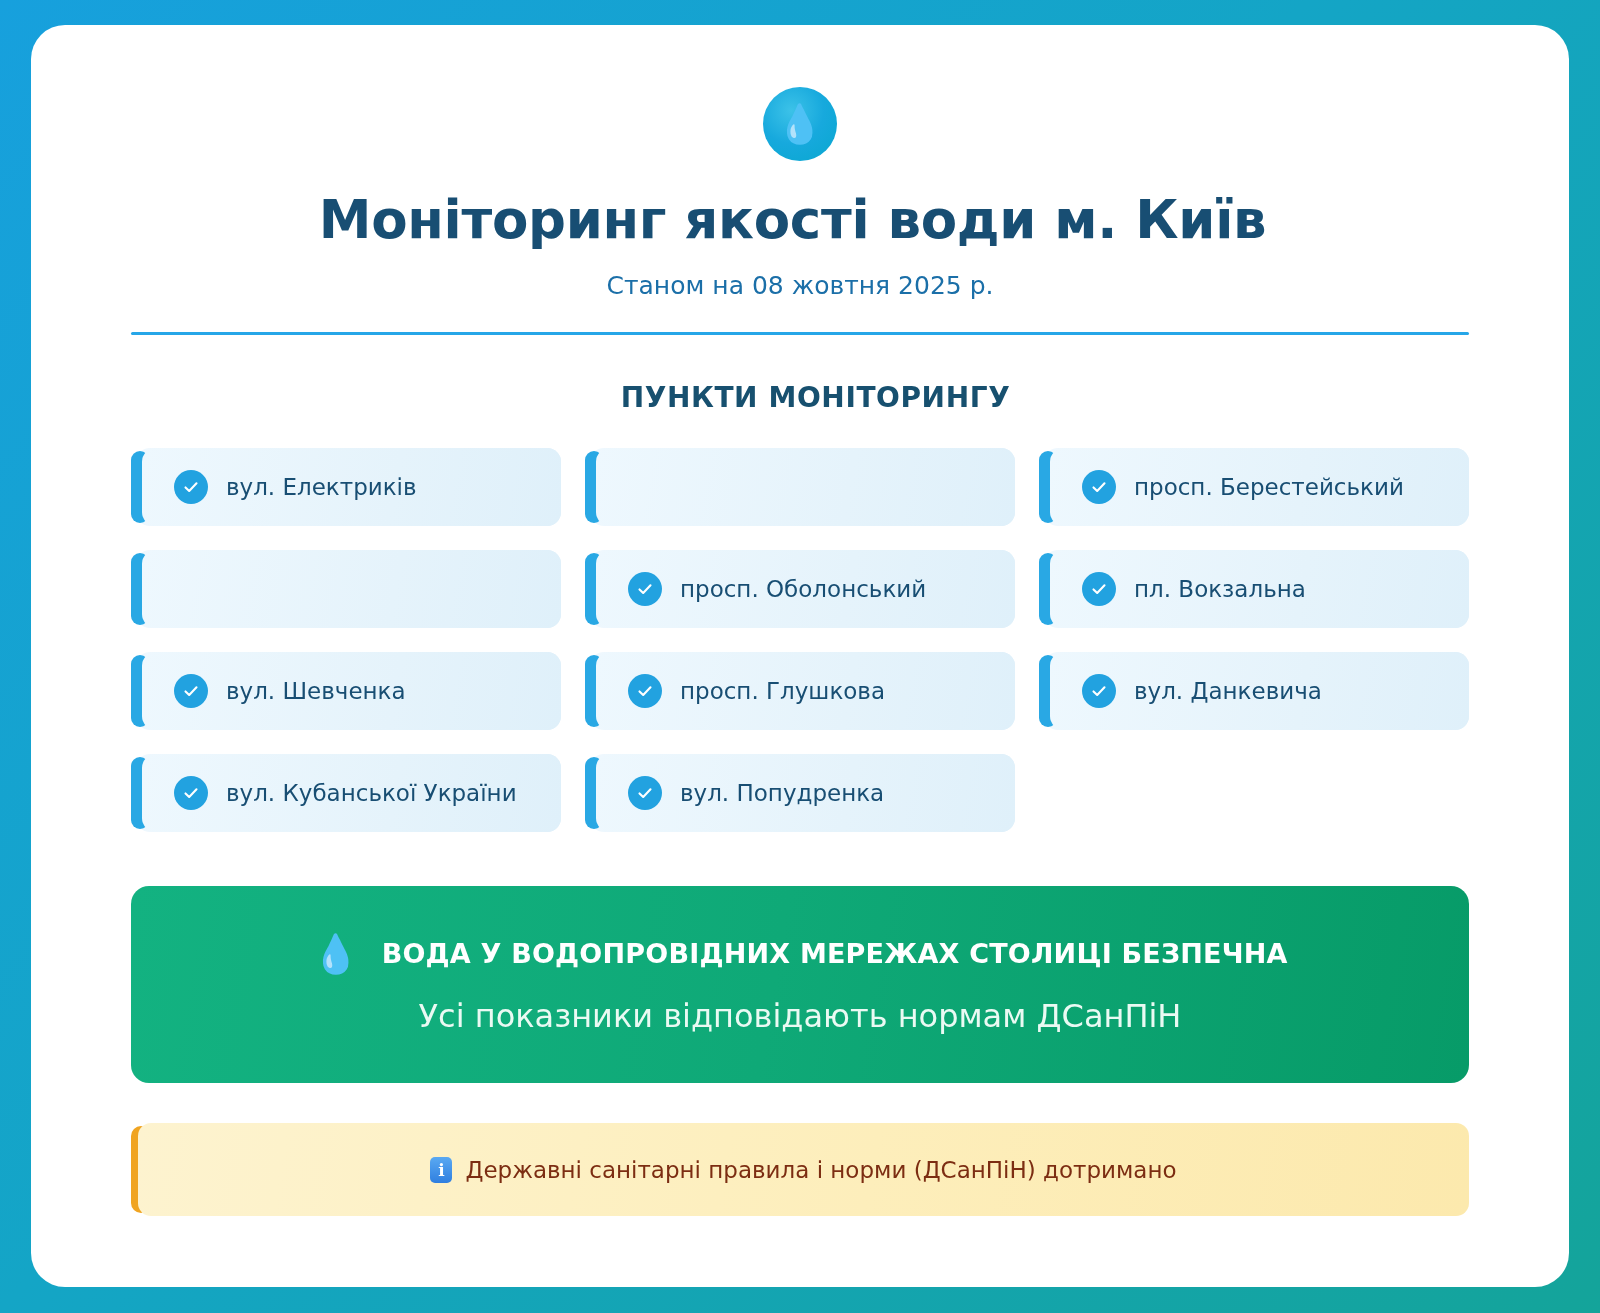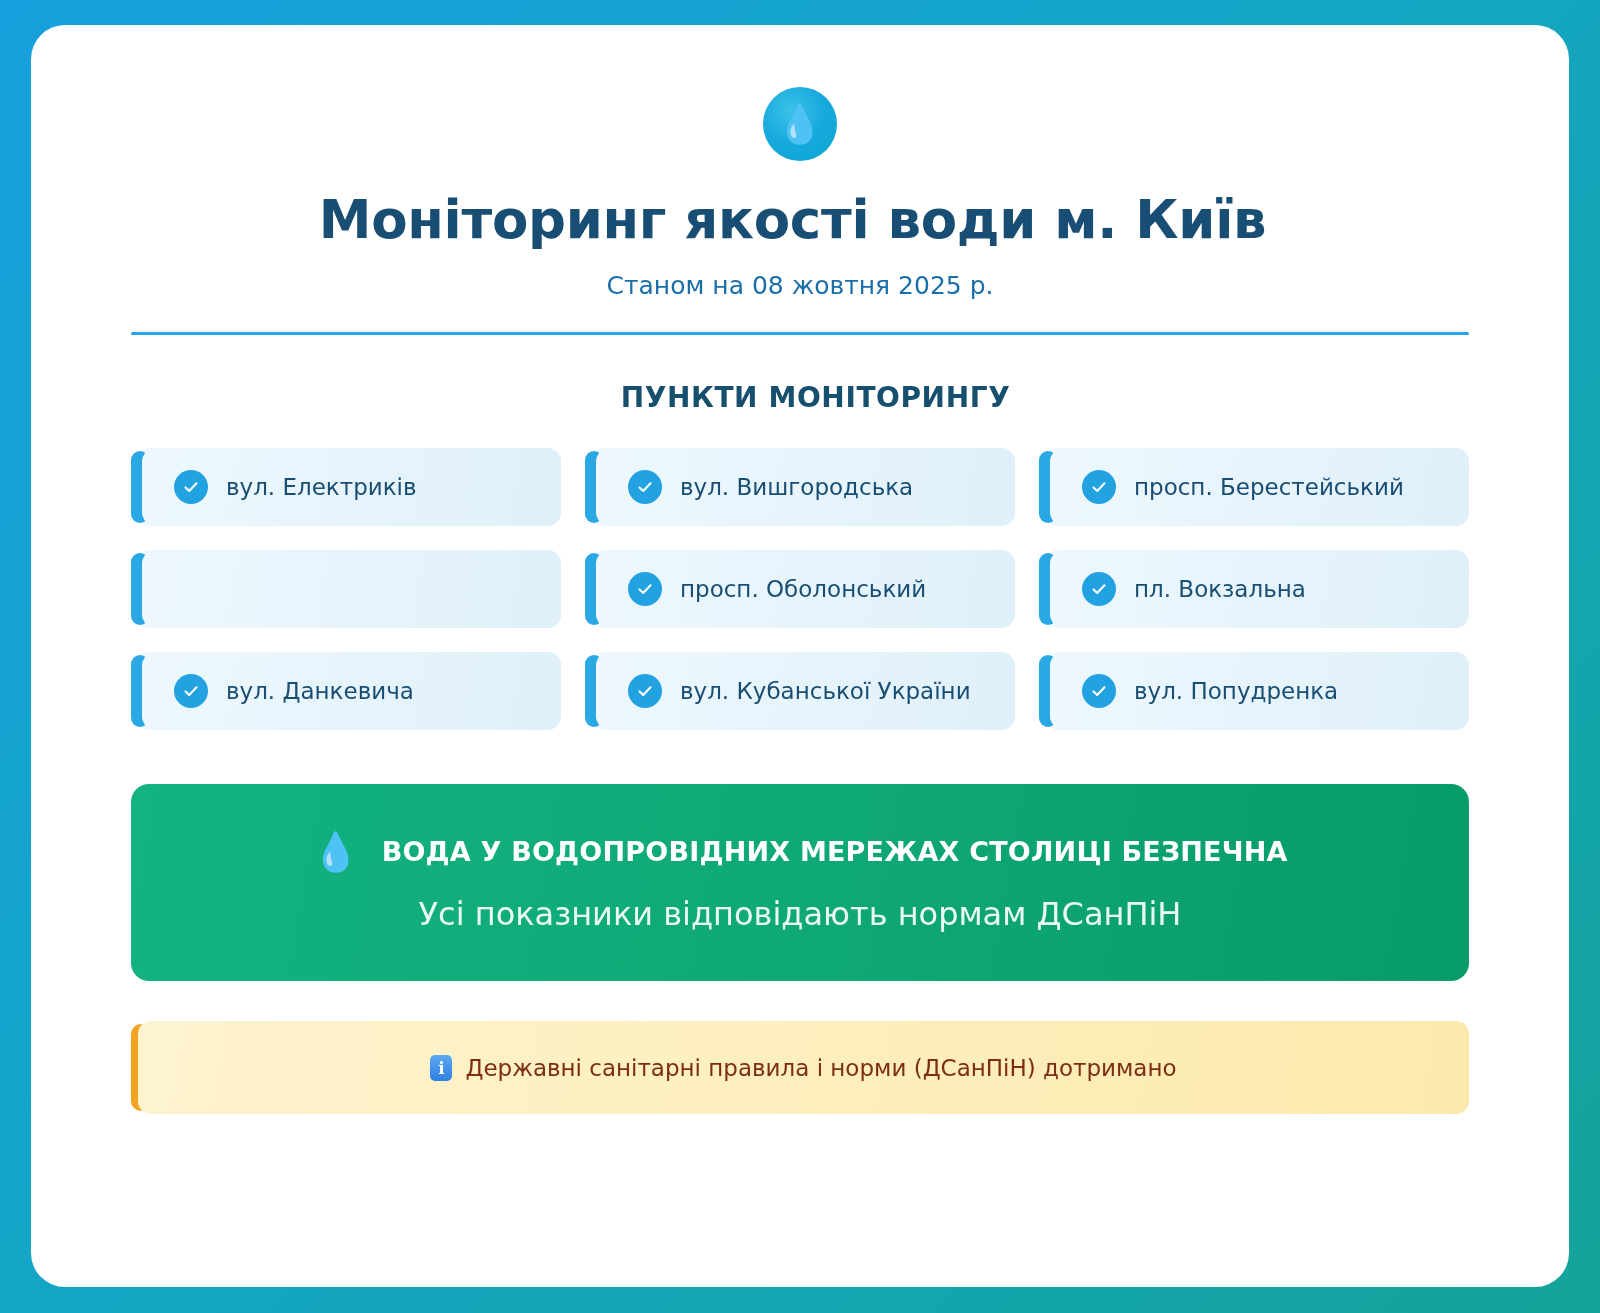--- a/index.html
+++ b/index.html
@@ -258,28 +258,20 @@
               <path d="M4.5 10.4 L8.2 14 L15.5 6.3" fill="none" stroke="#ffffff" stroke-width="2.1" stroke-linecap="round" stroke-linejoin="round"></path>
             </svg>
         </span>
         <span class="point-label">вул. Електриків</span>
       </span>
     </div>
 
     <div class="point-card">
       <span class="accent"></span>
       <span class="card-face"></span>
-      <span class="point-inner">
-        <span class="check-icon">
-          <svg width="20" height="20" viewBox="0 0 20 20">
-              <path d="M4.5 10.4 L8.2 14 L15.5 6.3" fill="none" stroke="#ffffff" stroke-width="2.1" stroke-linecap="round" stroke-linejoin="round"></path>
-            </svg>
-        </span>
-        <span class="point-label">вул. Вишгородська</span>
-      </span>
     </div>
 
     <div class="point-card">
       <span class="accent"></span>
       <span class="card-face"></span>
       <span class="point-inner">
         <span class="check-icon">
           <svg width="20" height="20" viewBox="0 0 20 20">
               <path d="M4.5 10.4 L8.2 14 L15.5 6.3" fill="none" stroke="#ffffff" stroke-width="2.1" stroke-linecap="round" stroke-linejoin="round"></path>
             </svg>
@@ -312,21 +304,45 @@
       <span class="point-inner">
         <span class="check-icon">
           <svg width="20" height="20" viewBox="0 0 20 20">
               <path d="M4.5 10.4 L8.2 14 L15.5 6.3" fill="none" stroke="#ffffff" stroke-width="2.1" stroke-linecap="round" stroke-linejoin="round"></path>
             </svg>
         </span>
         <span class="point-label">пл. Вокзальна</span>
       </span>
     </div>
 
-
+    <div class="point-card">
+      <span class="accent"></span>
+      <span class="card-face"></span>
+      <span class="point-inner">
+        <span class="check-icon">
+          <svg width="20" height="20" viewBox="0 0 20 20">
+              <path d="M4.5 10.4 L8.2 14 L15.5 6.3" fill="none" stroke="#ffffff" stroke-width="2.1" stroke-linecap="round" stroke-linejoin="round"></path>
+            </svg>
+        </span>
+        <span class="point-label">вул. Шевченка</span>
+      </span>
+    </div>
+
+    <div class="point-card">
+      <span class="accent"></span>
+      <span class="card-face"></span>
+      <span class="point-inner">
+        <span class="check-icon">
+          <svg width="20" height="20" viewBox="0 0 20 20">
+              <path d="M4.5 10.4 L8.2 14 L15.5 6.3" fill="none" stroke="#ffffff" stroke-width="2.1" stroke-linecap="round" stroke-linejoin="round"></path>
+            </svg>
+        </span>
+        <span class="point-label">просп. Глушкова</span>
+      </span>
+    </div>
 
     <div class="point-card">
       <span class="accent"></span>
       <span class="card-face"></span>
       <span class="point-inner">
         <span class="check-icon">
           <svg width="20" height="20" viewBox="0 0 20 20">
               <path d="M4.5 10.4 L8.2 14 L15.5 6.3" fill="none" stroke="#ffffff" stroke-width="2.1" stroke-linecap="round" stroke-linejoin="round"></path>
             </svg>
         </span>

